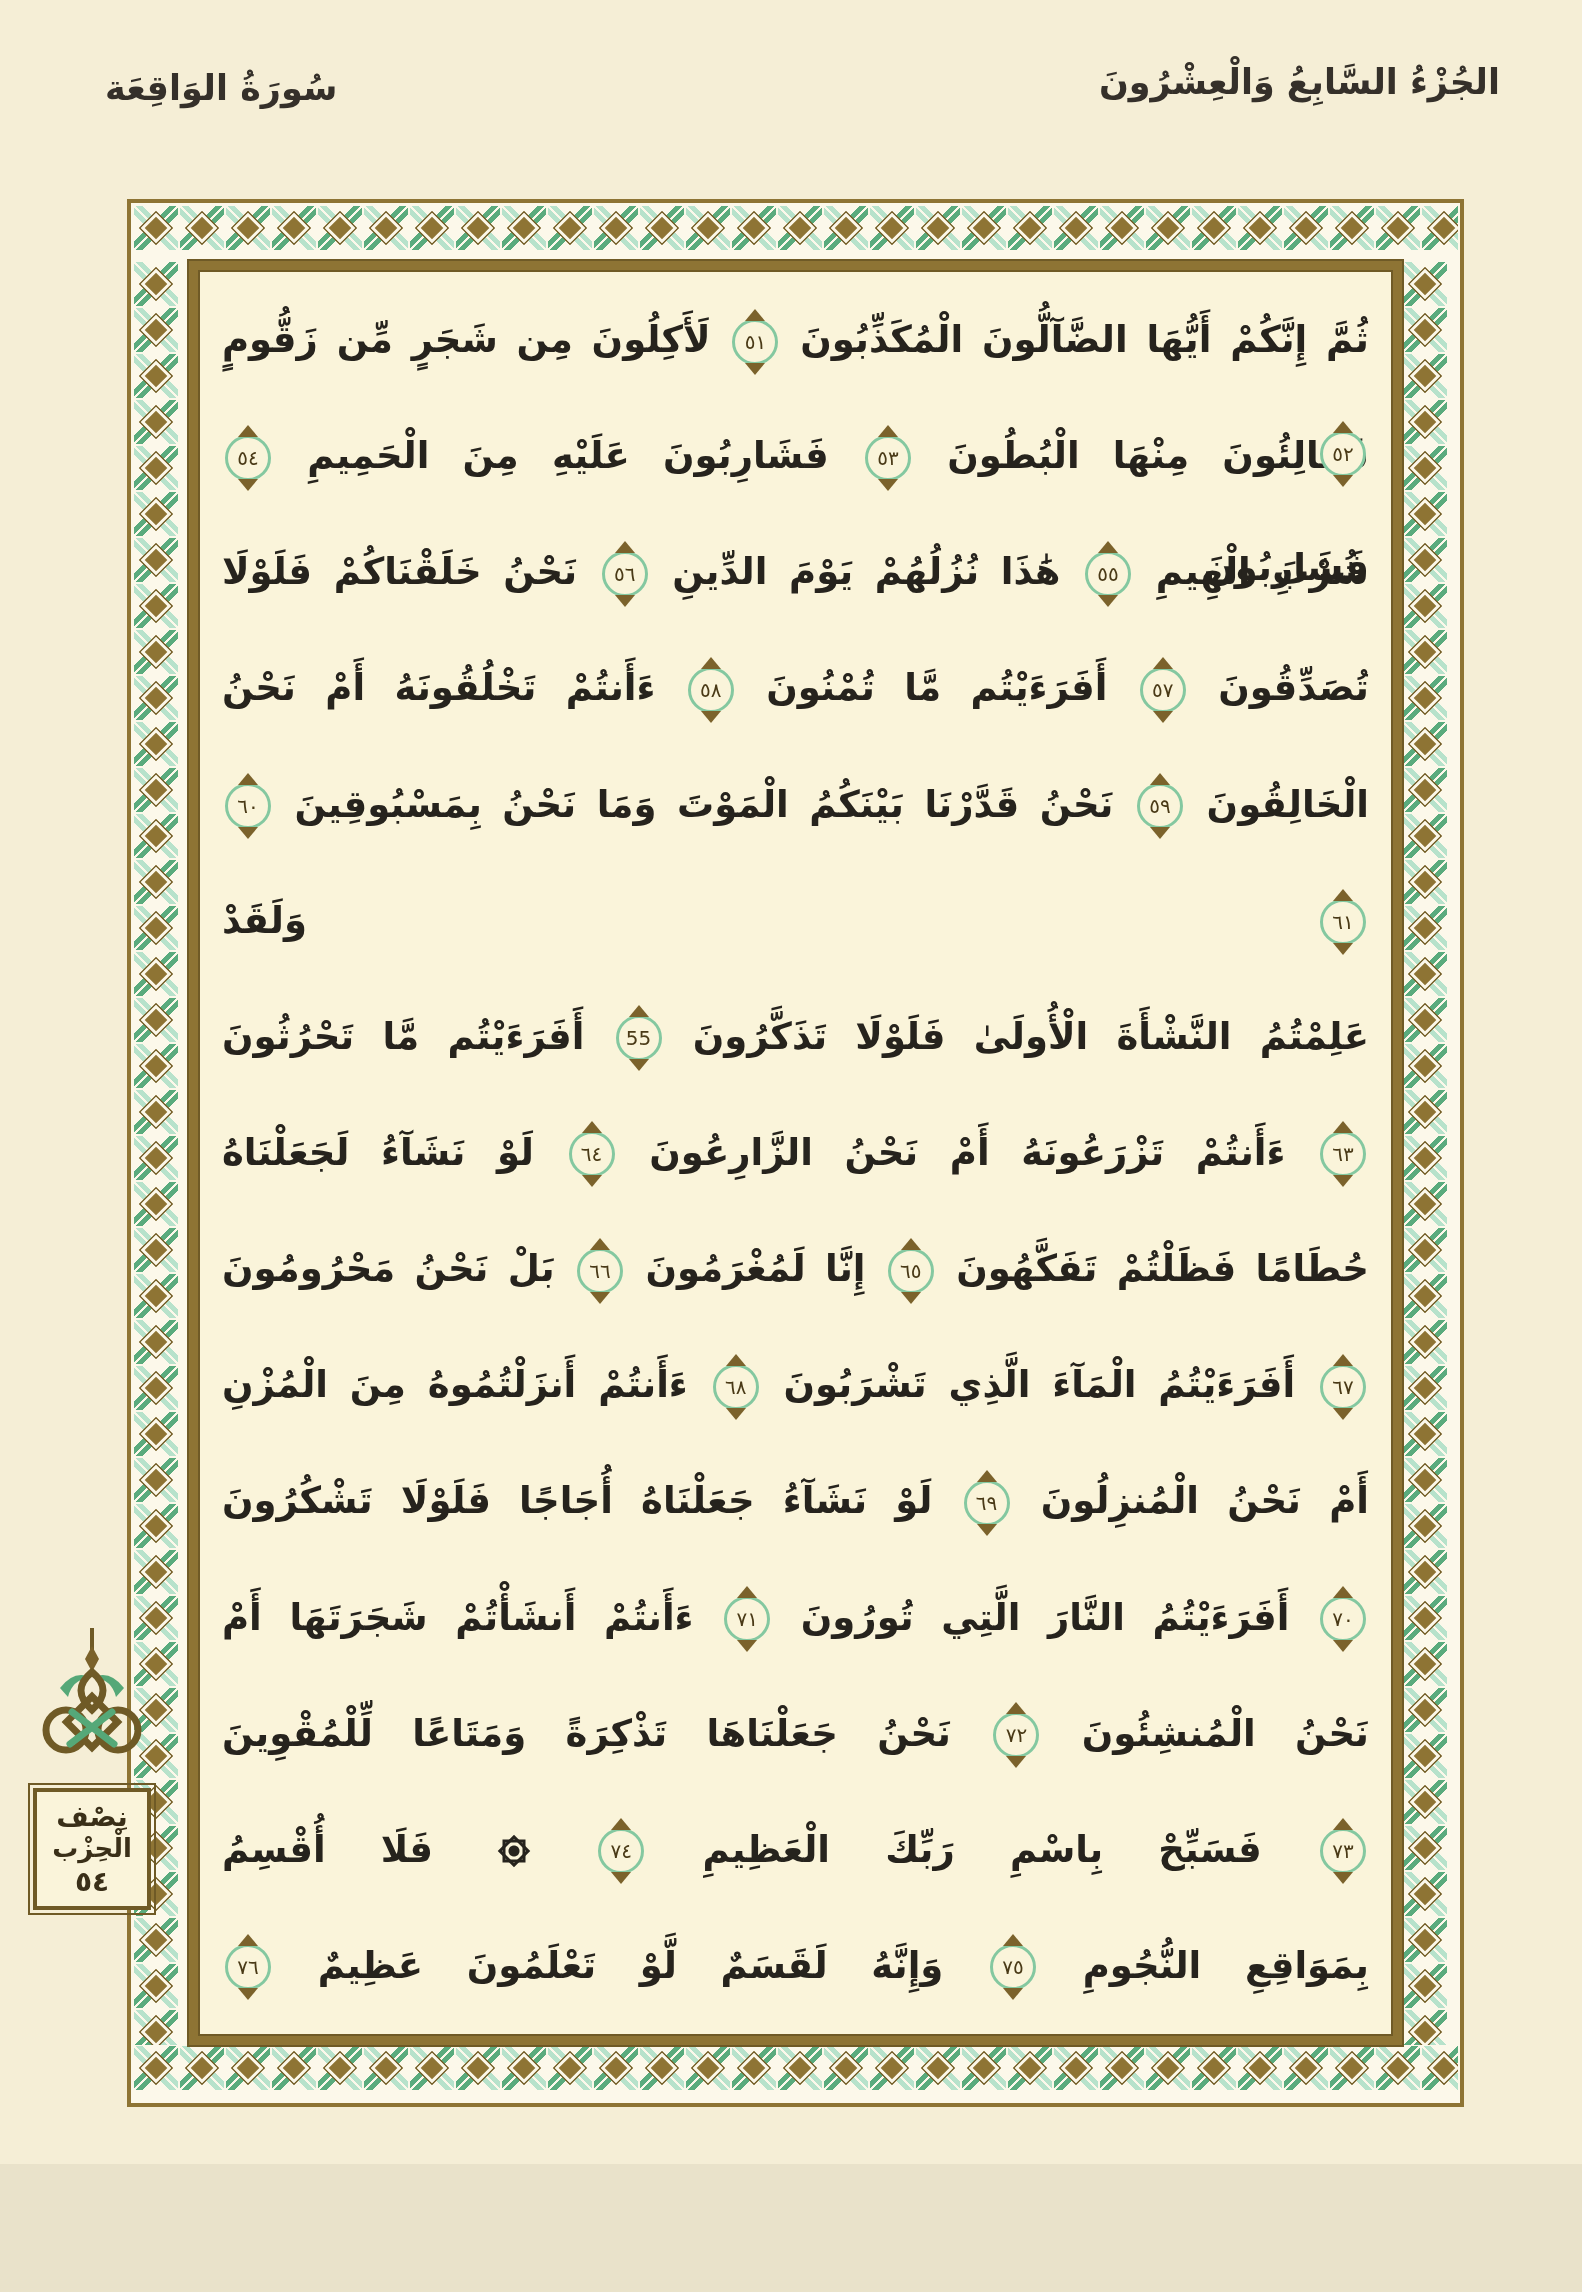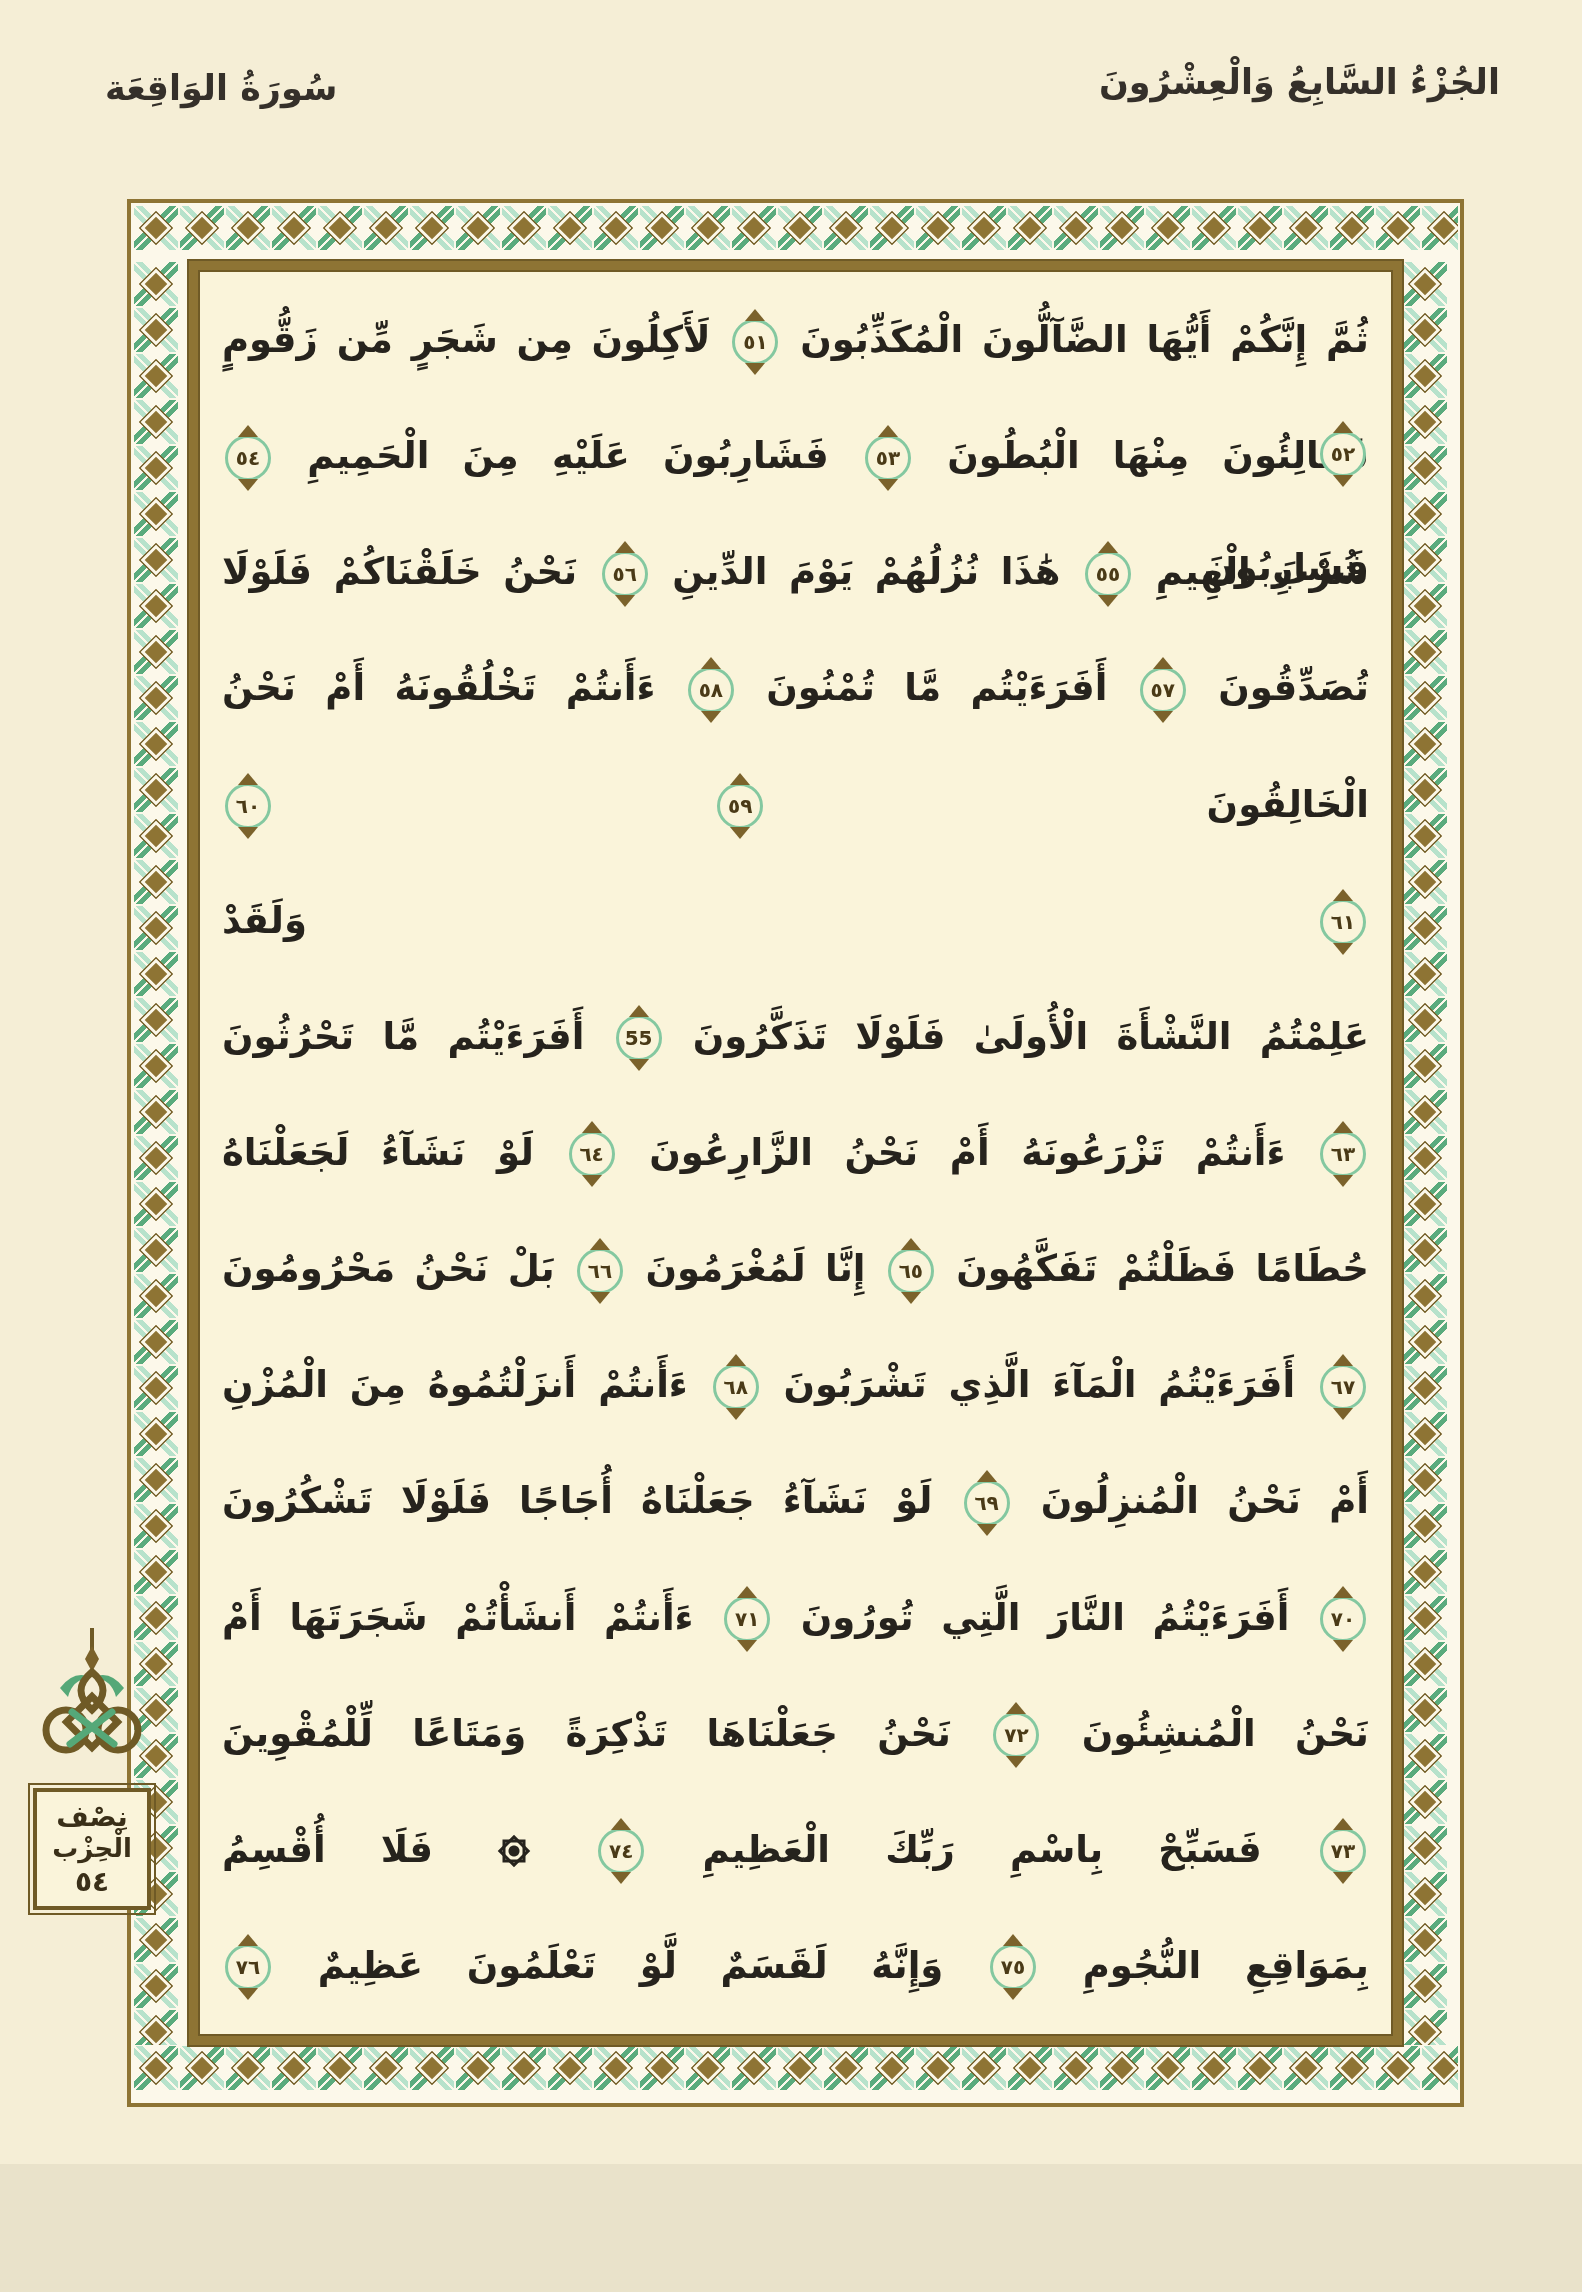--- a/index.html
+++ b/index.html
@@ -103,21 +103,21 @@
     border-left:10px solid transparent;border-right:10px solid transparent;
     border-bottom:12px solid var(--crown,#7b622b);
   }
   .amarker::after{
     content:"";position:absolute;bottom:-13px;left:50%;transform:translateX(-50%);
     width:0;height:0;
     border-left:10px solid transparent;border-right:10px solid transparent;
     border-top:12px solid var(--crown,#7b622b);
   }
   .anum{
-    font-size:20px;line-height:normal;font-weight:bold;
+    font-size:20px;line-height:normal;font-weight:normal;
     color:#4a3a17;
   }
 
   
   .hizb-star{
     display:inline-block;width:36px;height:36px;position:relative;
     vertical-align:middle;margin:0 8px;
     background:radial-gradient(circle at 50% 50%, var(--ink,#26231d) 0 5px, transparent 6px);
   }
   .hizb-star::before,.hizb-star::after{
@@ -332,21 +332,21 @@
             </span> <span class="qtext">هَٰذَا نُزُلُهُمْ يَوْمَ الدِّينِ</span> <span class="amarker">
               <span class="anum">٥٦</span>
             </span> <span class="qtext">نَحْنُ خَلَقْنَاكُمْ فَلَوْلَا</span> </div>
           <div class="qline"><span class="qtext">تُصَدِّقُونَ</span> <span class="amarker">
               <span class="anum">٥٧</span>
             </span> <span class="qtext">أَفَرَءَيْتُم مَّا تُمْنُونَ</span> <span class="amarker">
               <span class="anum">٥٨</span>
             </span> <span class="qtext">ءَأَنتُمْ تَخْلُقُونَهُ أَمْ نَحْنُ</span> </div>
           <div class="qline"><span class="qtext">الْخَالِقُونَ</span> <span class="amarker">
               <span class="anum">٥٩</span>
-            </span>  <span class="amarker">
+            </span> <span class="qtext">نَحْنُ قَدَّرْنَا بَيْنَكُمُ الْمَوْتَ وَمَا نَحْنُ بِمَسْبُوقِينَ</span> <span class="amarker">
               <span class="anum">٦٠</span>
             </span> </div>
           <div class="qline"> <span class="amarker">
               <span class="anum">٦١</span>
             </span> <span class="qtext">وَلَقَدْ</span> </div>
           <div class="qline"><span class="qtext">عَلِمْتُمُ النَّشْأَةَ الْأُولَىٰ فَلَوْلَا تَذَكَّرُونَ</span> <span class="amarker">
               <span class="anum">55</span>
             </span> <span class="qtext">أَفَرَءَيْتُم مَّا تَحْرُثُونَ</span> </div>
           <div class="qline"><span class="amarker">
               <span class="anum">٦٣</span>

